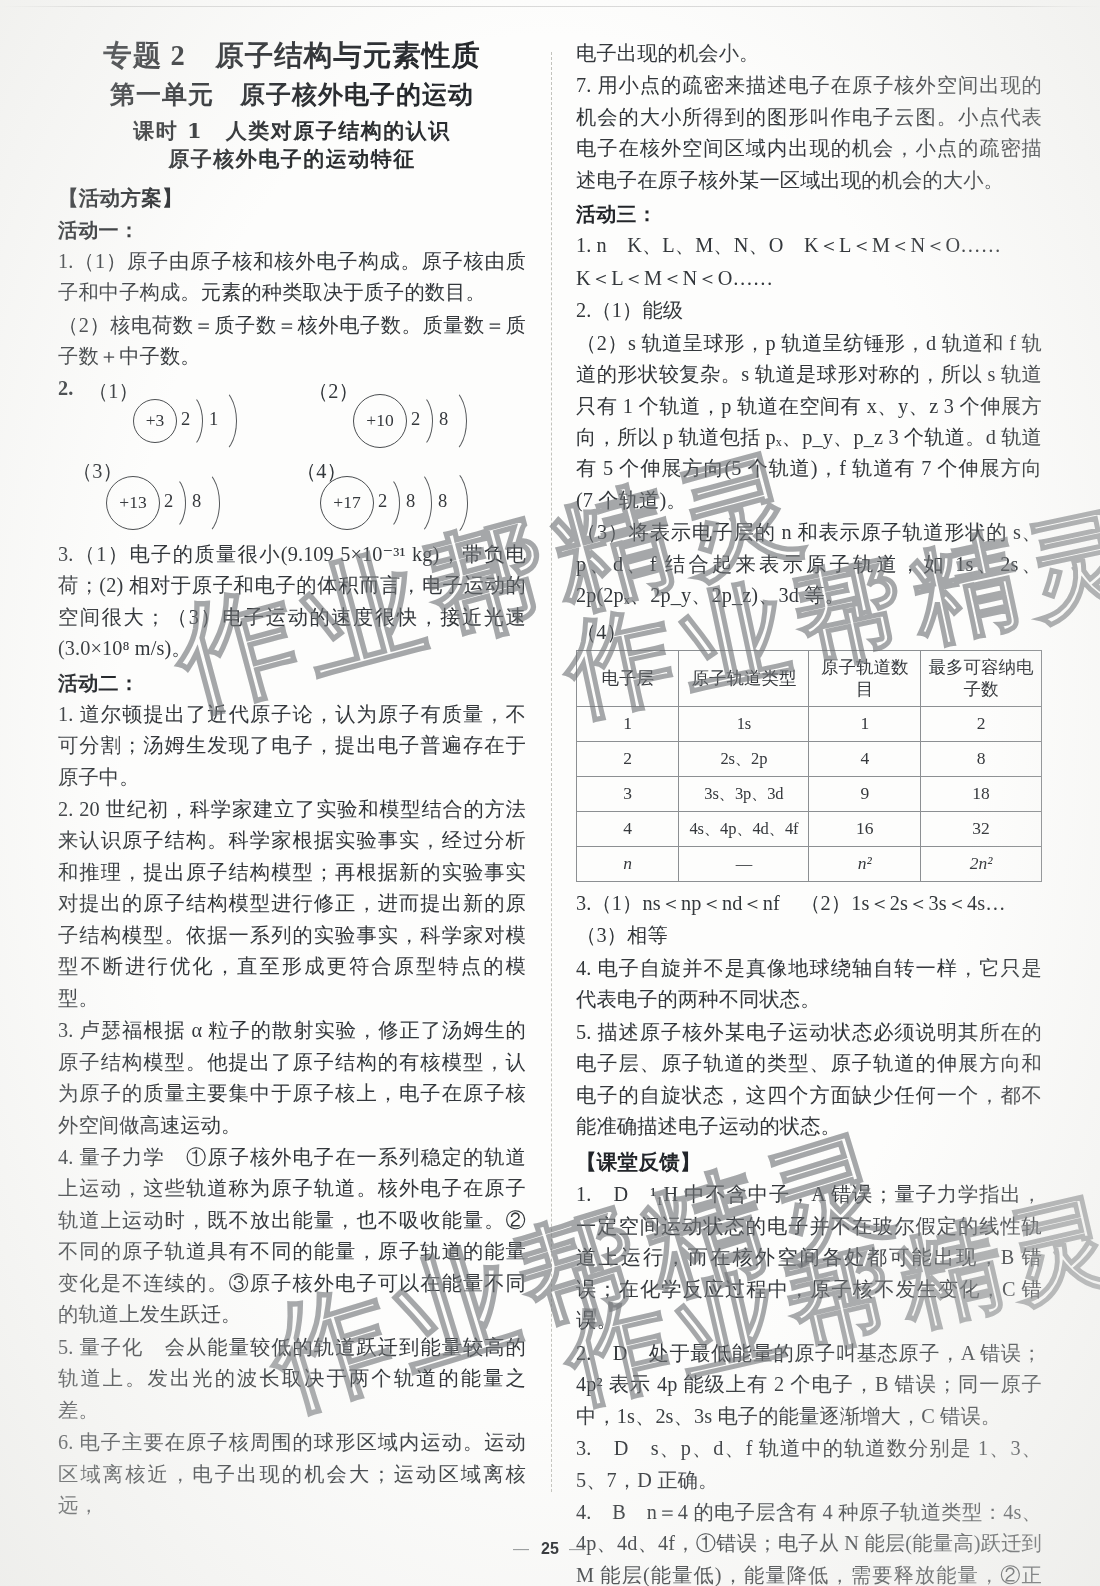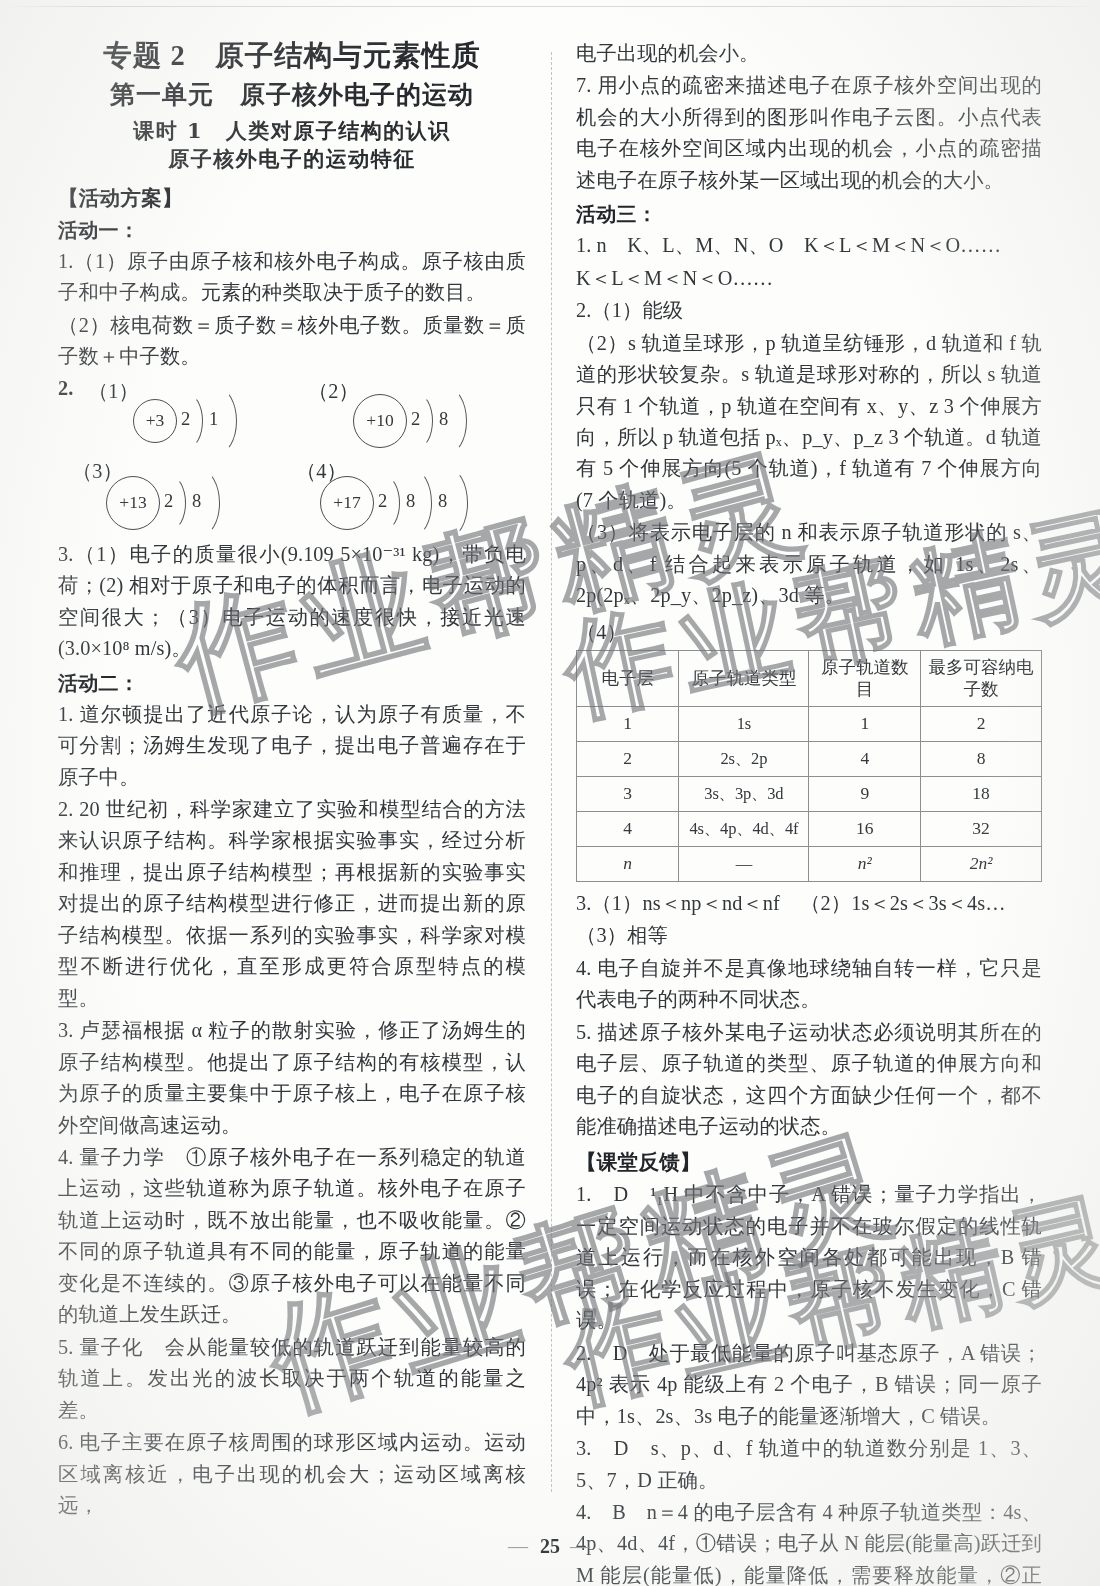--- a/index.html
+++ b/index.html
@@ -237,22 +237,22 @@
     font-size: 104px;
     transform: rotate(-13deg);
   }
 
   
   #footer {
     position: absolute;
     left: 0; right: 0;
     bottom: 28px;
     text-align: center;
-    font-size: 20px;
-    font-family: Liberation Serif, serif;
+    font-size: 16px;
+    font-family: Liberation Sans, sans-serif;
     color: #3a3d40;
     z-index: 6;
     font-weight: bold;
   }
   #footer .dash {
     color: #9b9e9f;
     font-weight: normal;
     padding: 0 10px;
     letter-spacing: 2px;
   }

